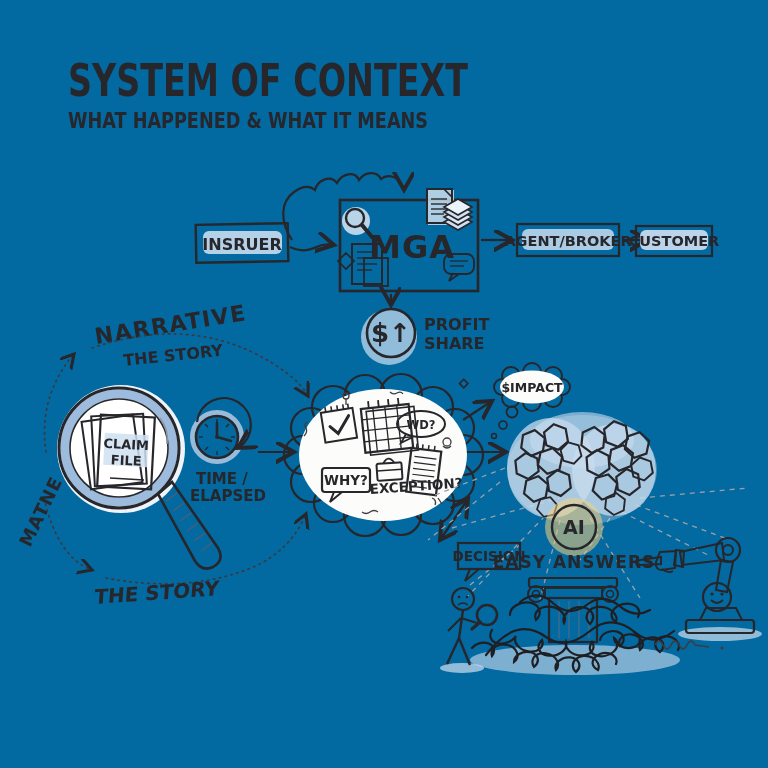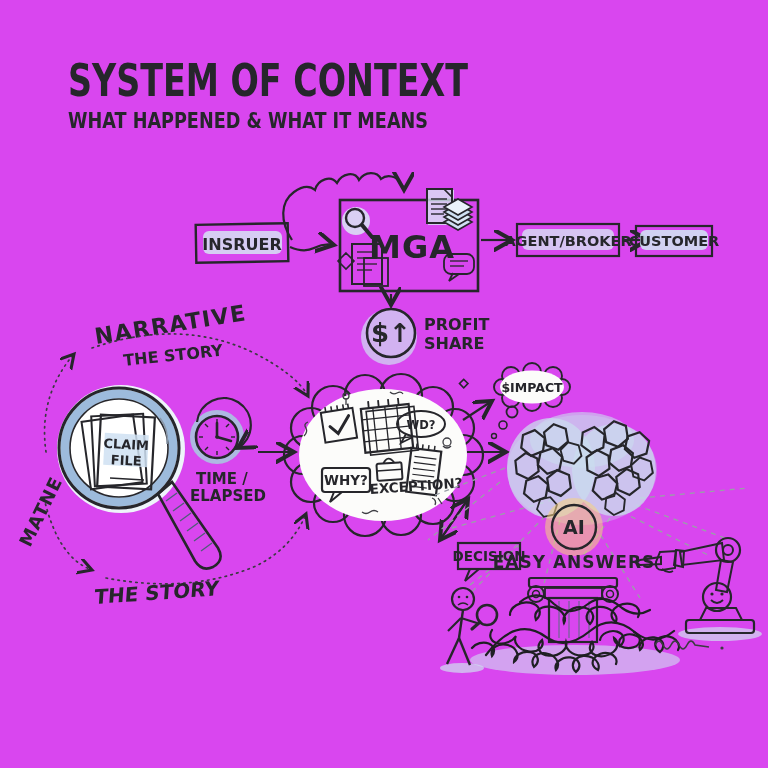--- a/index.html
+++ b/index.html
@@ -1,16 +1,16 @@
 <!DOCTYPE html>
 <html><head>
 <meta charset="utf-8">
 <style>
   html,body{margin:0;padding:0;background:#e8e8e8;}
-  .canvas{width:768px;height:768px;background:#d946ef;position:relative;overflow:hidden;
+  .canvas{width:768px;height:768px;background:#0369a1;position:relative;overflow:hidden;
           font-family:"DejaVu Sans", sans-serif;}
   svg{position:absolute;inset:0;}
   text{fill:#26262b;font-family:"DejaVu Sans", sans-serif;}
   .ink{stroke:#26262b;fill:none;}
 </style>
 </head>
 <body>
 
 <div class="canvas">
 <svg width="768" height="768" viewBox="0 0 768 768">

